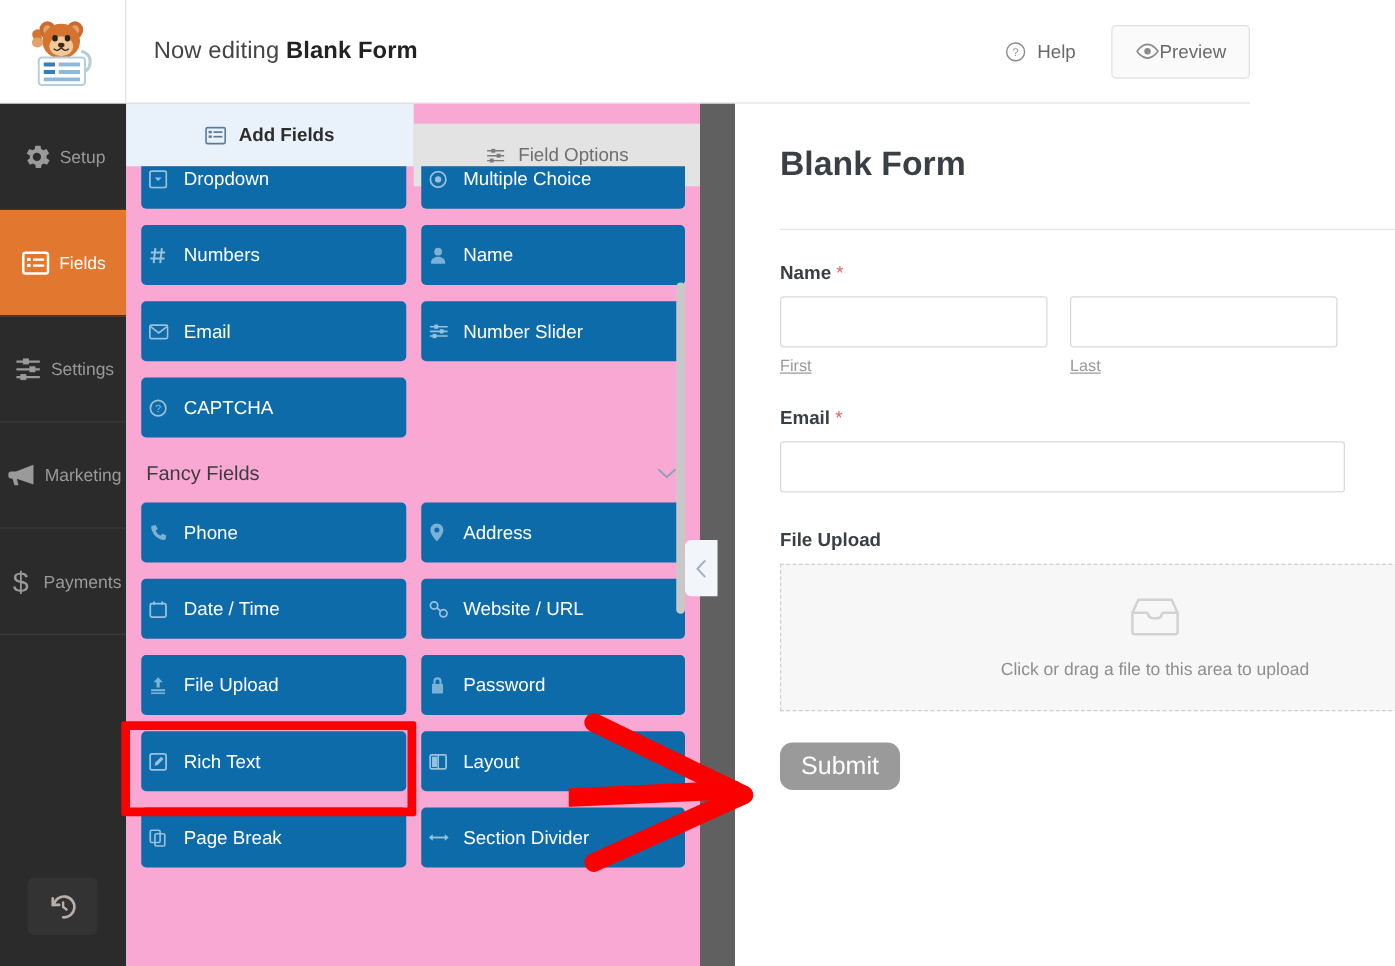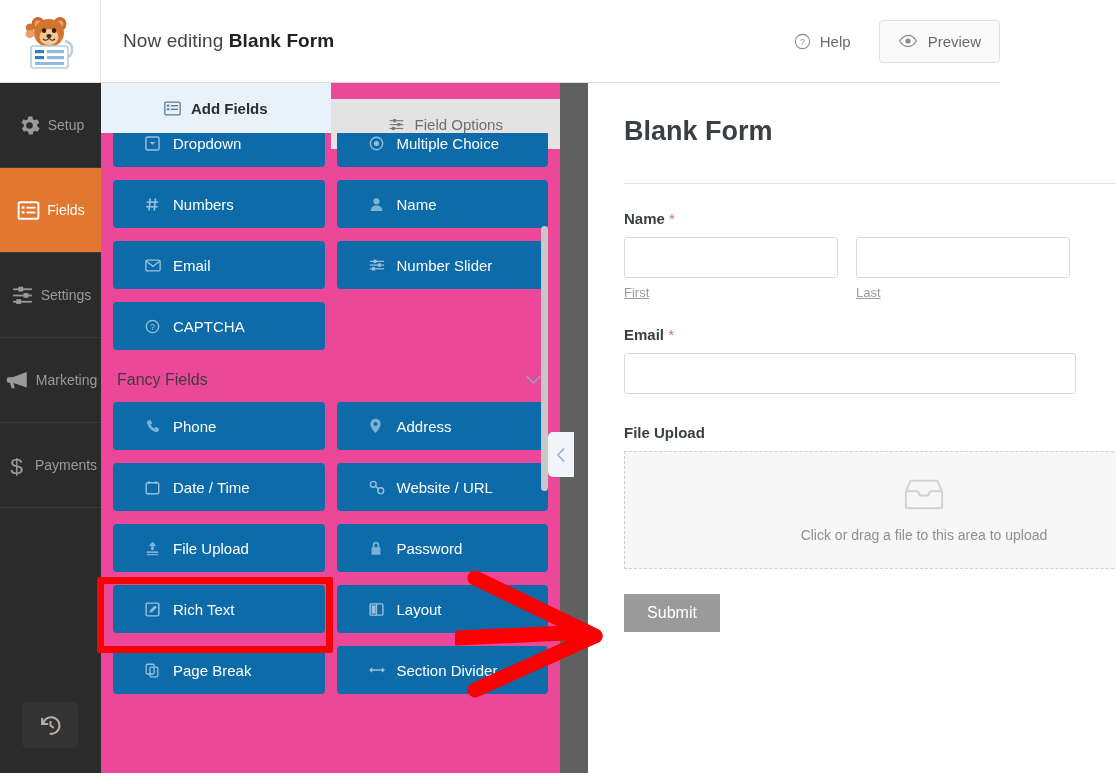--- a/index.html
+++ b/index.html
@@ -31,21 +31,21 @@
   .header-right {
     margin-left: auto; display: flex; align-items: center; gap: 0px;
     padding-right: 0px;
   }
   .help-btn {
     display: flex; align-items: center; gap: 9px;
     font-size: 15px; color: #6a6a6a; padding: 8px 14px;
     cursor: pointer; white-space: nowrap;
   }
   .preview-btn {
-    display: flex; align-items: center; gap: 10px;
+    display: flex; align-items: center; 
     font-size: 15px; color: #6a6a6a;
     border: 1px solid #e0e0e0; border-radius: 4px;
     background: #fafafa; padding: 12px 18px;
     margin-left: 14px; cursor: pointer; white-space: nowrap;
   }
 
   
   .sidebar {
     position: absolute; top: 83px; left: 0; width: 101px; height: 690px;
     background: #2b2b2b;
@@ -61,38 +61,38 @@
   .revert-btn {
     position: absolute; left: 22px; top: 619px;
     width: 56px; height: 46px; border-radius: 5px;
     background: #333333; display: flex; align-items: center; justify-content: center;
     cursor: pointer;
   }
 
   
   .panel {
     position: absolute; top: 83px; left: 101px; width: 459px; height: 690px;
-    background: #ec4899;
+    background: #f9a8d4;
   }
   .tabs { display: flex; height: 50px; }
   .tab {
     flex: 1; display: flex; align-items: center; justify-content: center; gap: 10px;
     font-size: 15px; cursor: pointer; height: 50px;
   }
   .tab.active { background: #e9f1fa; color: #2d2d2d; font-weight: bold; }
   .tab.inactive { background: #e3e3e3; color: #6f6f6f; margin-top: 16px; }
   .panel-scroll {
     position: absolute; top: 50px; left: 0; width: 459px; height: 640px;
     padding: 0 12px; overflow: hidden;
   }
   .fgrid { display: grid; grid-template-columns: 1fr 1fr; gap: 13px 12px; }
   .fbtn {
     background: #0c6ba8; color: #ffffff; border-radius: 4px;
     height: 48px; display: flex; align-items: center; gap: 12px;
-    padding-left: 32px; font-size: 15px; cursor: pointer;
+    padding-left: 6px; font-size: 15px; cursor: pointer;
     white-space: nowrap; overflow: hidden;
   }
   .fbtn .fi { opacity: .72; display:flex; align-items:center; width:16px; }
   .sect-head {
     display: flex; align-items: center; justify-content: space-between;
     padding: 21px 6px 13px 4px; font-size: 16px; color: #3c3c3c; cursor: pointer;
   }
   .scroll-track {
     position: absolute; right: 12px; top: 143px; width: 7px; height: 265px;
     background: #c8c8c8; border-radius: 4px; cursor: pointer;
@@ -127,21 +127,21 @@
   .sub { font-size: 13px; color: #9a9a9a; margin-top: 7px; text-decoration: underline; }
   .dropzone {
     margin-top: 5px; width: 600px; height: 118px;
     border: 1px dashed #cfcfcf; background: #f7f7f7;
     display: flex; flex-direction: column; align-items: center; justify-content: center;
     gap: 12px; cursor: pointer;
   }
   .dz-text { font-size: 14px; color: #8e8e8e; white-space: nowrap; }
   .submit-btn {
     margin-top: 25px; width: 96px; height: 38px; background: #9a9a9a;
-    color: #fff; border-radius: 0; font-size: 16px;
+    color: #fff; border-radius: 10px; font-size: 20px;
     display: flex; align-items: center; justify-content: center; cursor: pointer;
   }
 
   
   .anno { position: absolute; pointer-events: none; z-index: 30; }
   .anno-box {
     left: 97px; top: 577px; width: 236px; height: 76px;
     border: 7px solid #fb0000; border-radius: 2px;
   }
   .anno-arrow { left: 455px; top: 560px; width: 180px; height: 160px; }

